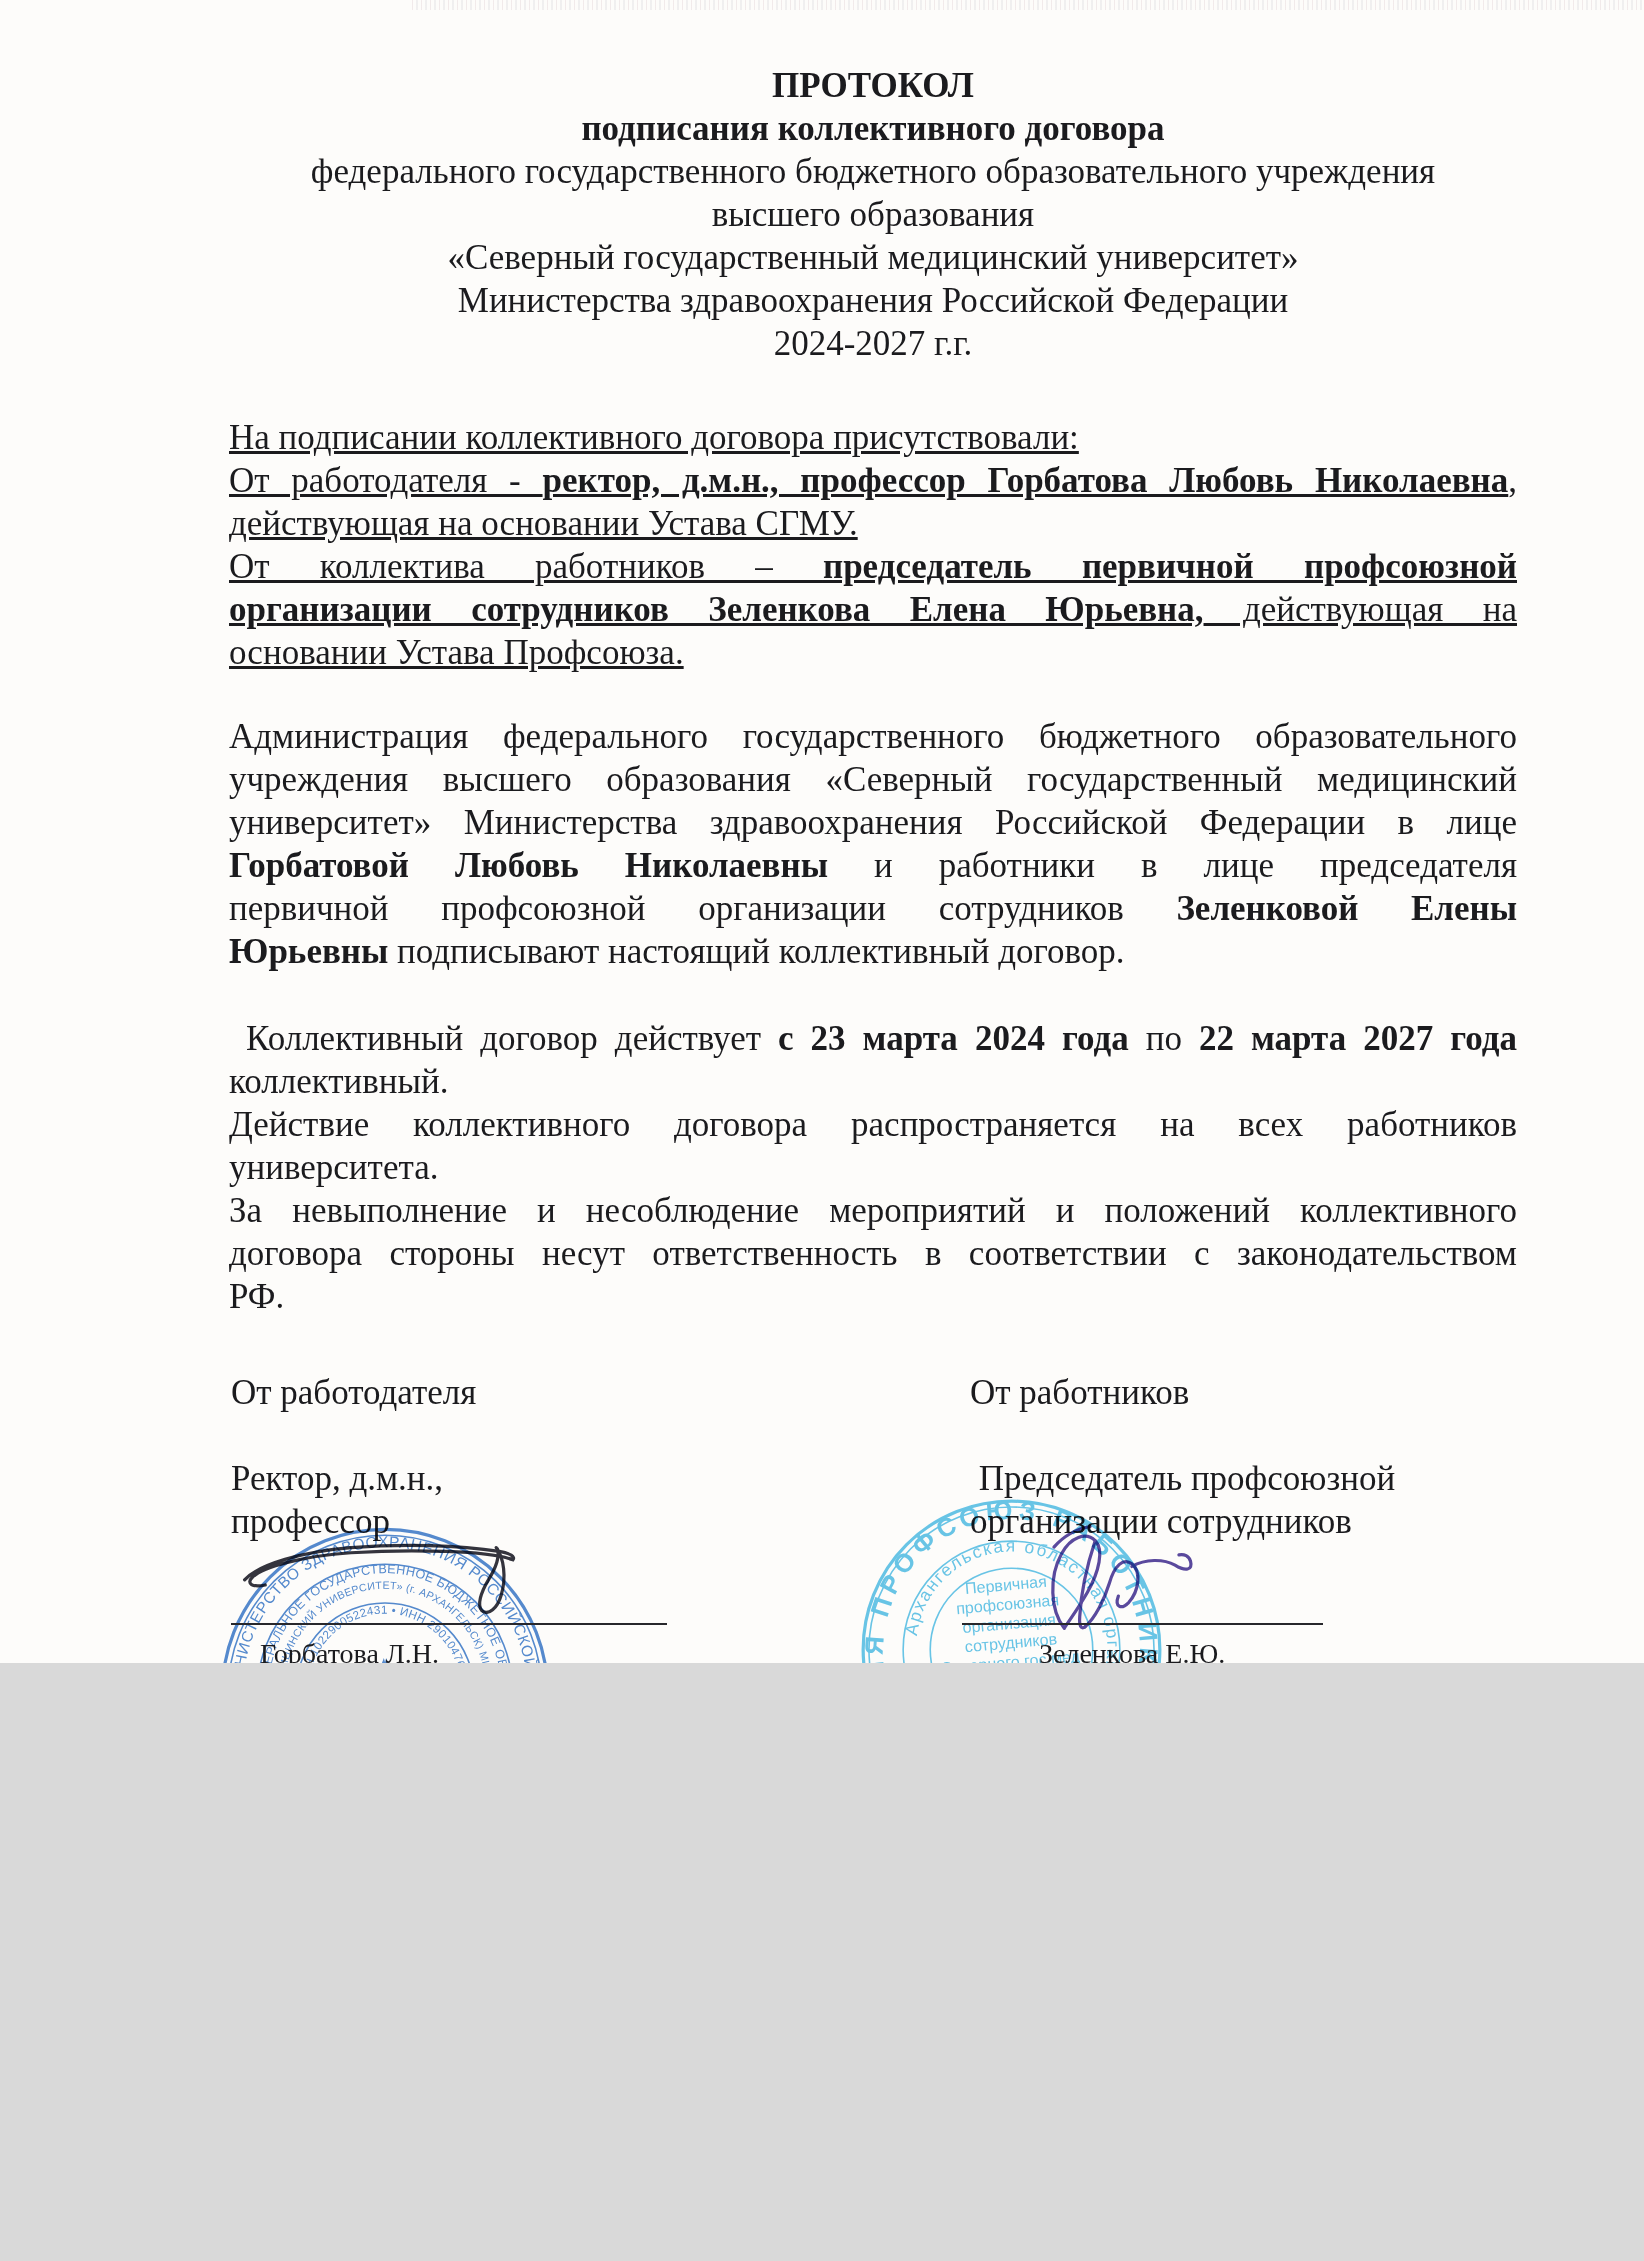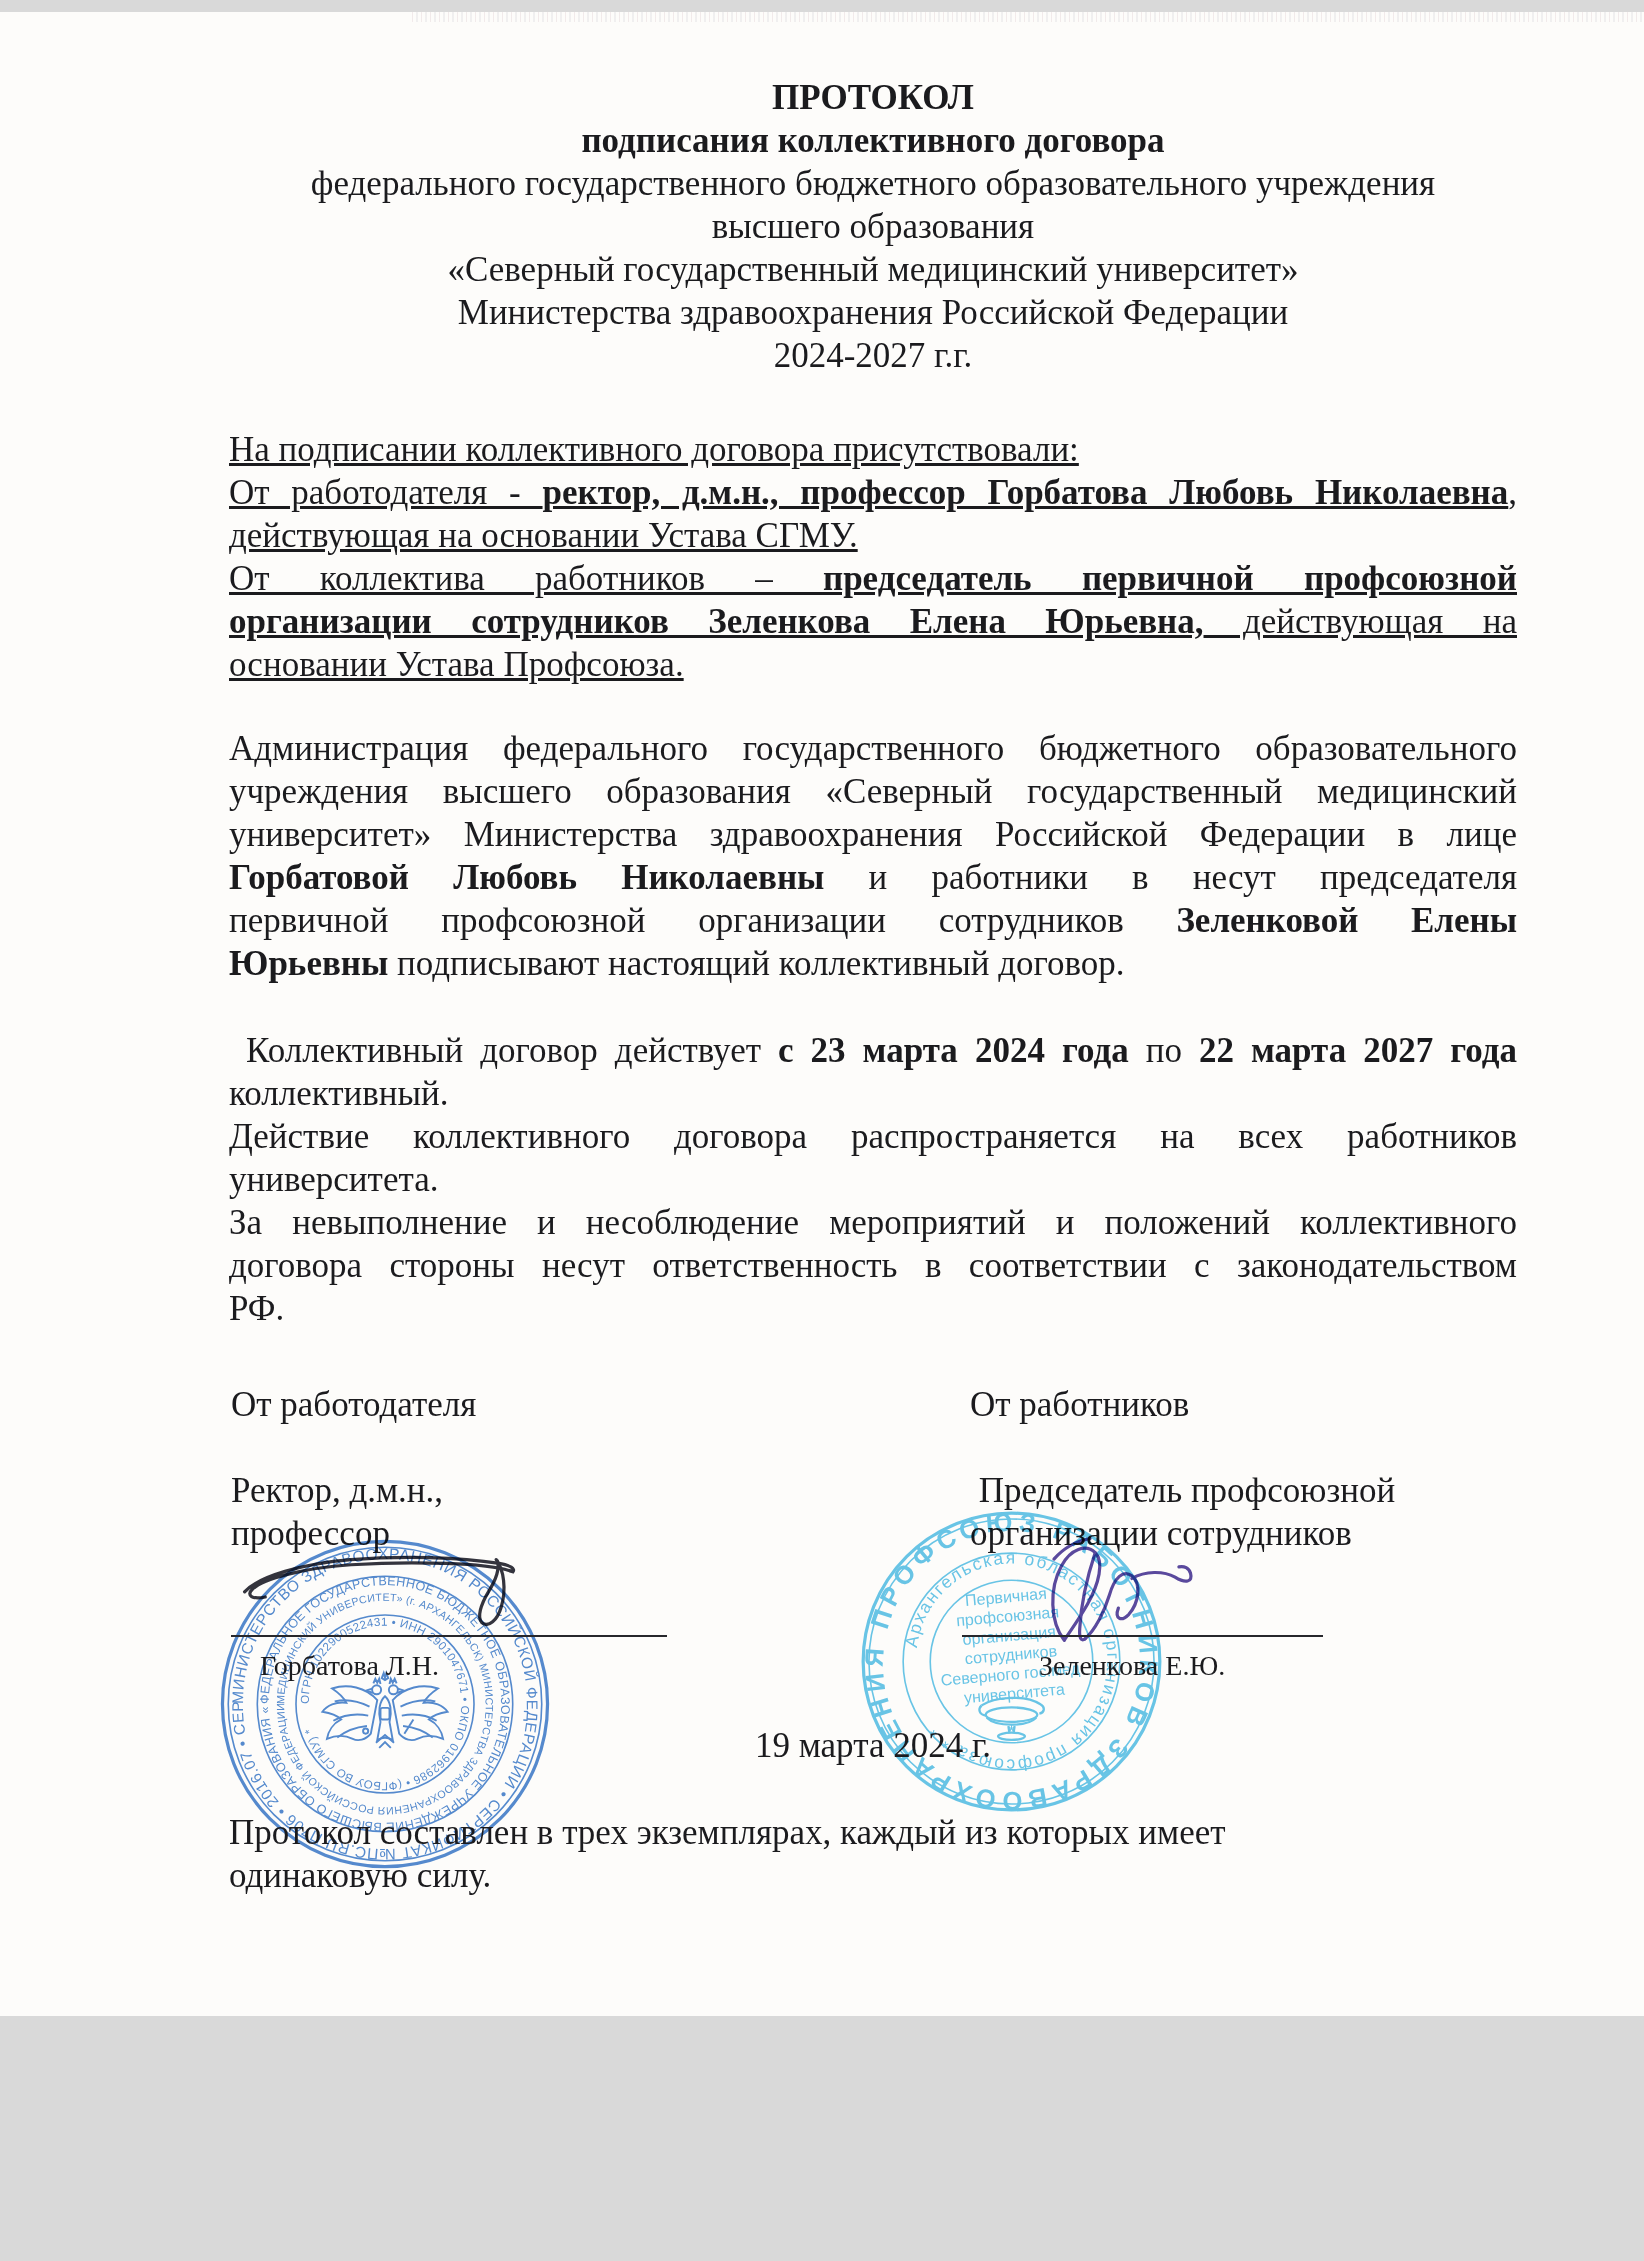--- a/index.html
+++ b/index.html
@@ -1,17 +1,17 @@
 <!DOCTYPE html>
 <html style="font-size:10.3px"><head>
 <meta charset="utf-8">
 <style>
   html,body{margin:0;padding:0;background:#d9d9d9;}
   .page{
-    position:relative;width:1644px;height:2004px;margin:12px auto;
+    position:relative;width:1644px;height:1663px;margin:0 auto;
     background:#fdfcfa;overflow:hidden;
     font-family:"Liberation Serif","DejaVu Serif",serif;
     color:#1b1b1e;
   }
   .abs{position:absolute;}
   .tline{font-size:35px;line-height:43px;white-space:pre-wrap;}
   .tline .b{font-weight:bold;}
   .just{text-align:justify;text-align-last:justify;}
   .center{text-align:center;}
   .col{width:1288px;left:229px;}
@@ -50,21 +50,21 @@
       <div class="tline"><span>действующая на основании Устава СГМУ.</span></div>
       <div class="tline just"><span>От коллектива работников – </span><span class="b">председатель первичной профсоюзной</span></div>
       <div class="tline just"><span class="b">организации сотрудников Зеленкова Елена Юрьевна,</span><span> действующая на</span></div>
       <div class="tline"><span>основании Устава Профсоюза.</span></div>
     </div>
 
   <div class="abs col" style="top:715px;">
       <div class="tline just"><span>Администрация федерального государственного бюджетного образовательного</span></div>
       <div class="tline just"><span>учреждения высшего образования «Северный государственный медицинский</span></div>
       <div class="tline just"><span>университет» Министерства здравоохранения Российской Федерации в лице</span></div>
-      <div class="tline just"><span class="b">Горбатовой Любовь Николаевны</span><span> и работники в несут председателя</span></div>
+      <div class="tline just"><span class="b">Горбатовой Любовь Николаевны</span><span> и работники в лице председателя</span></div>
       <div class="tline just"><span>первичной профсоюзной организации сотрудников </span><span class="b">Зеленковой Елены</span></div>
       <div class="tline"><span class="b">Юрьевны</span><span> подписывают настоящий коллективный договор.</span></div>
     </div>
 
   <div class="abs col" style="top:1017px;">
       <div class="tline just"><span>&nbsp;Коллективный договор действует </span><span class="b">с 23 марта 2024 года</span><span> по </span><span class="b">22 марта 2027 года</span></div>
       <div class="tline"><span>коллективный.</span></div>
       <div class="tline just"><span>Действие коллективного договора распространяется на всех работников</span></div>
       <div class="tline"><span>университета.</span></div>
       <div class="tline just"><span>За невыполнение и несоблюдение мероприятий и положений коллективного</span></div>

